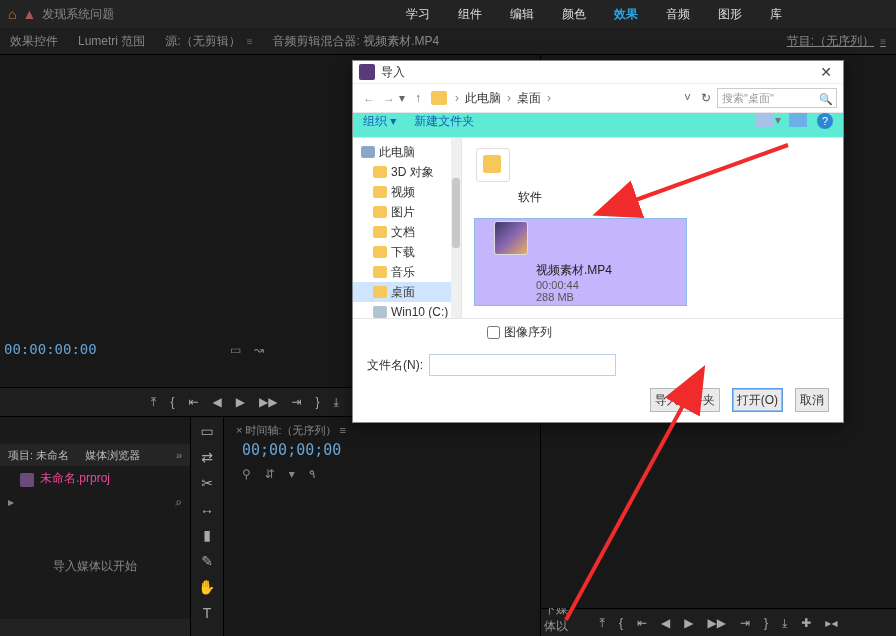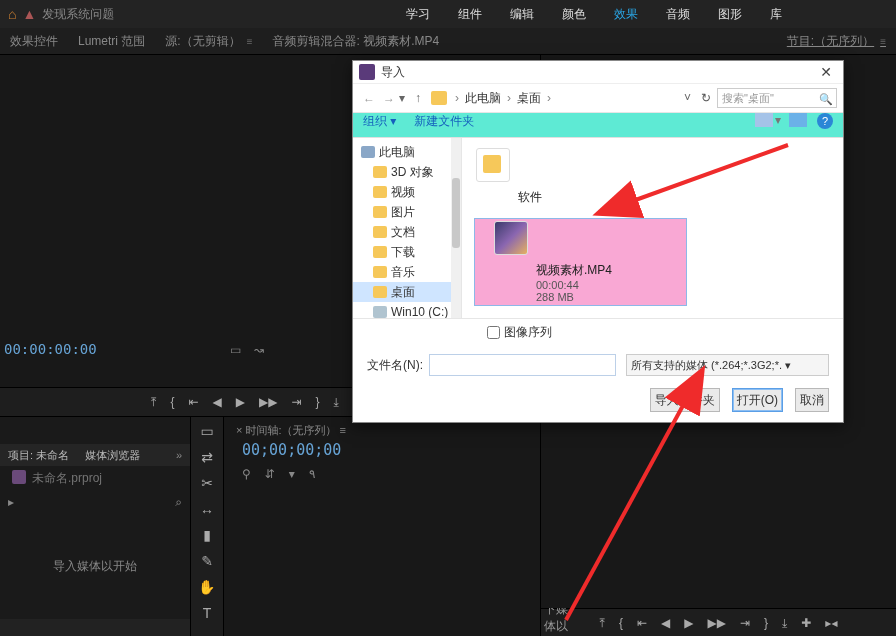--- a/index.html
+++ b/index.html
@@ -3,42 +3,42 @@
 <meta charset="utf-8">
 <style>
   html,body{margin:0;padding:0;width:896px;height:636px;background:#1a1a1a;font-family:"Microsoft YaHei",Arial,sans-serif;font-size:12px;color:#c0c0c0;overflow:hidden;position:relative;}
   
   .titlebar{height:28px;background:#232323;display:flex;align-items:center;padding:0 8px;}
   .titlebar .warn{color:#d08030;margin-right:6px;font-size:14px;}
   .titlebar .warn2{color:#a55;font-size:14px;margin-right:6px;}
   .titlebar .ttext{color:#888;}
   .topmenu{position:absolute;top:0;right:100px;height:28px;display:flex;align-items:center;}
   .topmenu span{margin:0 14px;color:#ddd;cursor:pointer;}
-  .topmenu span.active{color:#2aa6e6;}
+  .topmenu span.active{color:#2aa6e6;font-weight:bold;}
   .tabrow{height:26px;background:#1e1e1e;display:flex;align-items:center;border-bottom:1px solid #000;}
   .tab{padding:0 10px;height:26px;line-height:26px;color:#888;position:relative;}
   .tab .cls{margin-left:6px;color:#666;font-size:10px;}
   .tabrow .spacer{flex:1;}
   .tabrow .seqtab{margin-left:40px;color:#888;text-decoration:underline;}
   
   .work{display:flex;height:calc(100% - 28px - 26px);}
   .leftpane{width:540px;display:flex;flex-direction:column;}
   .rightpane{flex:1;display:flex;flex-direction:column;border-left:1px solid #000;}
   .monitor{flex:1;background:#181818;position:relative;}
   .timecode{position:absolute;left:4px;bottom:30px;color:#67a4d6;font-family:monospace;font-size:14px;}
   .tlicons{position:absolute;left:230px;bottom:32px;display:flex;gap:12px;}
   .tlicons span{width:12px;height:12px;display:inline-block;color:#888;font-size:12px;}
   .transport{height:28px;background:#1e1e1e;display:flex;align-items:center;justify-content:center;gap:14px;border-top:1px solid #000;}
   .transport span{color:#aaa;font-size:12px;cursor:pointer;}
   
   .lower{height:220px;display:flex;border-top:1px solid #000;}
   .proj{width:190px;background:#1a1a1a;display:flex;flex-direction:column;border-right:1px solid #000;}
   .proj .ptabs{height:22px;display:flex;align-items:center;background:#252525;font-size:11px;margin-top:27px;}
   .proj .ptabs span{padding:0 8px;color:#bbb;}
-  .proj .pname{padding:4px 12px;color:#737373;display:flex;align-items:flex-start;}
+  .proj .pname{padding:4px 20px;color:#ec4899;display:flex;align-items:flex-end;}
   .proj .pname .pi{display:inline-block;width:14px;height:14px;background:#6a4a7a;border-radius:2px;margin-right:6px;}
   .proj .drop{flex:1;display:flex;align-items:center;justify-content:center;color:#888;}
   .proj .botbar{height:18px;background:#222;}
   .tools{width:32px;background:#1e1e1e;display:flex;flex-direction:column;align-items:center;padding-top:6px;gap:10px;border-right:1px solid #000;}
   .tools span{color:#aaa;font-size:14px;cursor:pointer;}
   .timeline{flex:1;background:#181818;position:relative;}
   .timeline .tt{position:absolute;left:12px;top:6px;color:#888;font-size:11px;}
   .timeline .tc{position:absolute;left:18px;top:24px;color:#67a4d6;font-family:monospace;font-size:15px;}
   .timeline .badges{position:absolute;left:18px;top:50px;display:flex;gap:14px;}
   .timeline .badges span{color:#888;font-size:12px;}
@@ -73,21 +73,21 @@
   .tree .sb{position:absolute;right:0;top:0;width:10px;height:100%;background:#f0f0f0;}
   .tree .sb:after{content:"";position:absolute;left:1px;top:40px;width:8px;height:70px;background:#c8c8c8;border-radius:3px;}
   .tree .ti{display:flex;align-items:center;height:20px;padding-left:8px;cursor:pointer;color:#333;}
   .tree .ti.ind{padding-left:20px;}
   .tree .ti.sel{background:#cfe5ff;}
   .tree .tf{width:14px;height:12px;background:#f6c85a;border-radius:2px;margin-right:4px;display:inline-block;}
   .tree .tf.pc{background:#8aa7c7;}
   .tree .tf.drv{background:#b0c4d0;}
   .files{flex:1;padding:8px 8px 0 12px;position:relative;}
   .fitem{display:flex;align-items:flex-start;margin-bottom:10px;padding:2px;}
-  .fitem.sel{background:#f9a8d4;border:1px solid #8cb8e8;width:190px;padding-left:19px;}
+  .fitem.sel{background:#c4b5fd;border:1px solid #8cb8e8;width:190px;padding-left:19px;}
   .ficon{width:32px;height:32px;margin-right:8px;background:#fff;border:1px solid #ddd;border-radius:3px;position:relative;}
   .ficon.folder{background:#fff;}
   .ficon.folder:after{content:"";position:absolute;left:6px;top:6px;width:18px;height:18px;background:#f6c85a;border-radius:2px;}
   .ficon.thumb{background:linear-gradient(135deg,#3a3a6a 0%,#8a66b0 50%,#e6b060 100%);}
   .fmeta{display:flex;flex-direction:column;font-size:11px;color:#555;margin-top:41px;}
   .fmeta .n{color:#222;font-size:12px;}
   .seqrow{display:flex;align-items:center;padding:4px 0 4px 130px;border-top:1px solid #e6e6e6;}
   .seqrow input{margin-right:4px;}
   .fnrow{display:flex;align-items:center;padding:8px 14px;}
   .fnrow .lbl{margin-right:6px;}
@@ -308,21 +308,20 @@
   </div>
 
   <div class="seqrow">
     <input type="checkbox" style="">
     <span>图像序列</span>
   </div>
 
   <div class="fnrow">
     <span class="lbl">文件名(N):</span>
     <input class="fn" value="" style="">
-    <span class="ftype">所有支持的媒体 (*.264;*.3G2;*. ▾</span>
   </div>
 
   <div class="btns">
     <span class="btn">导入文件夹</span>
     <span class="btn hl">打开(O)</span>
     <span class="btn">取消</span>
   </div>
 </div>
 
 <svg class="svg-annot">

